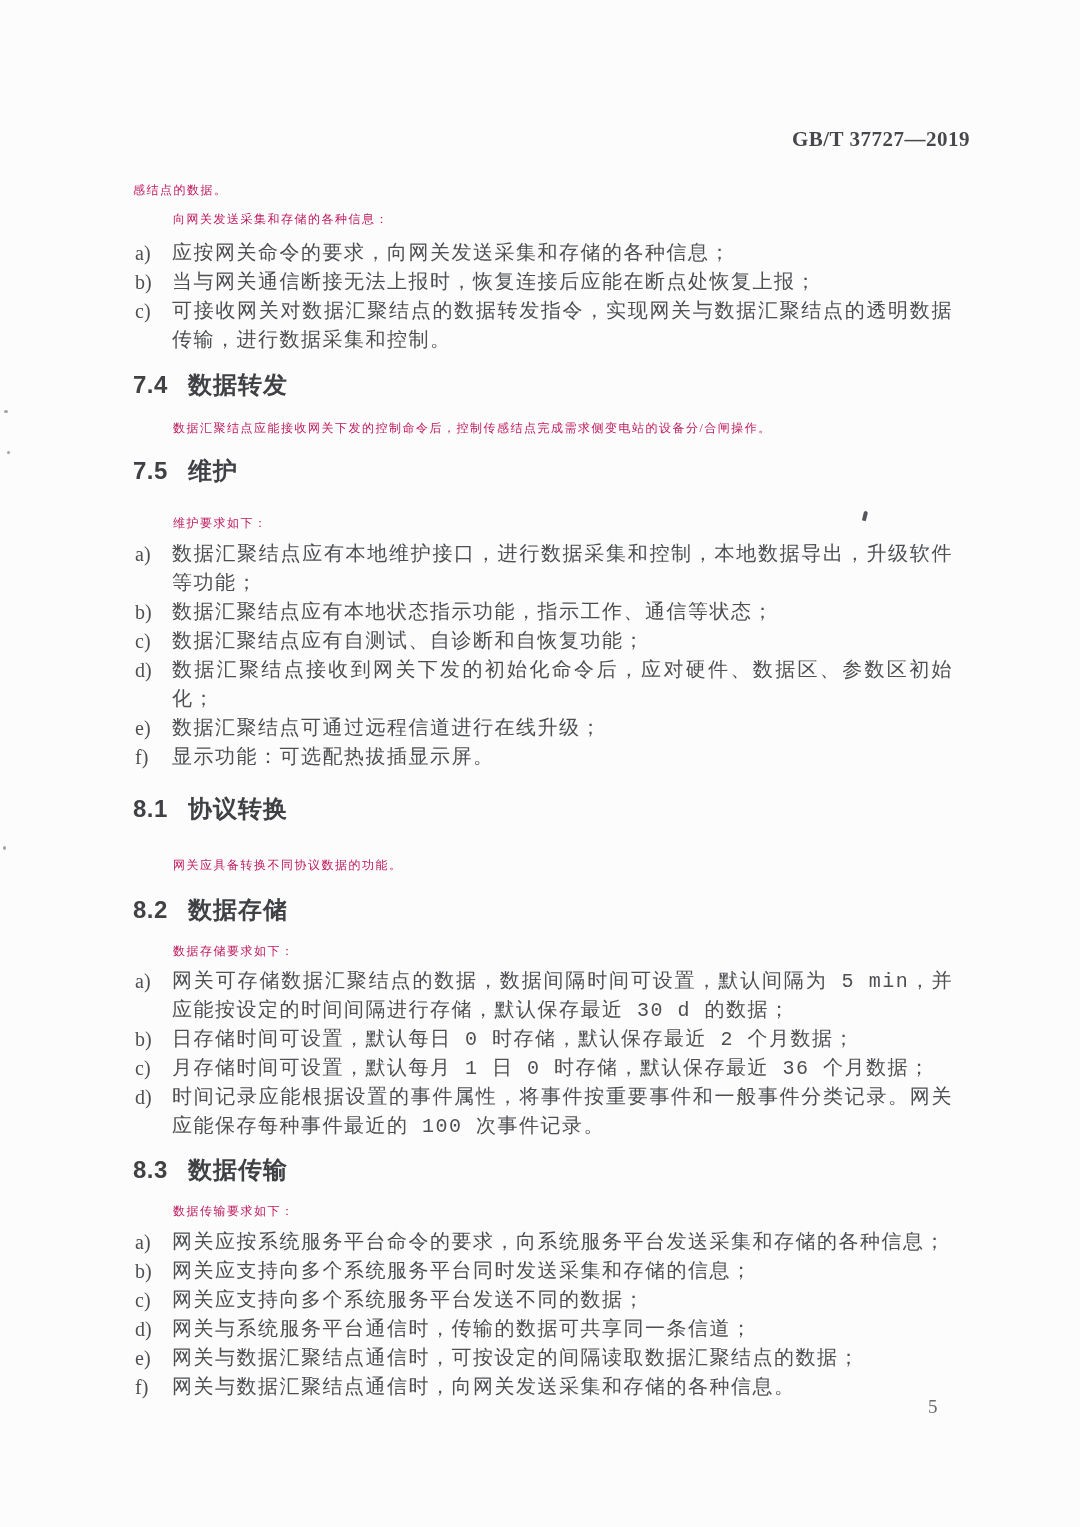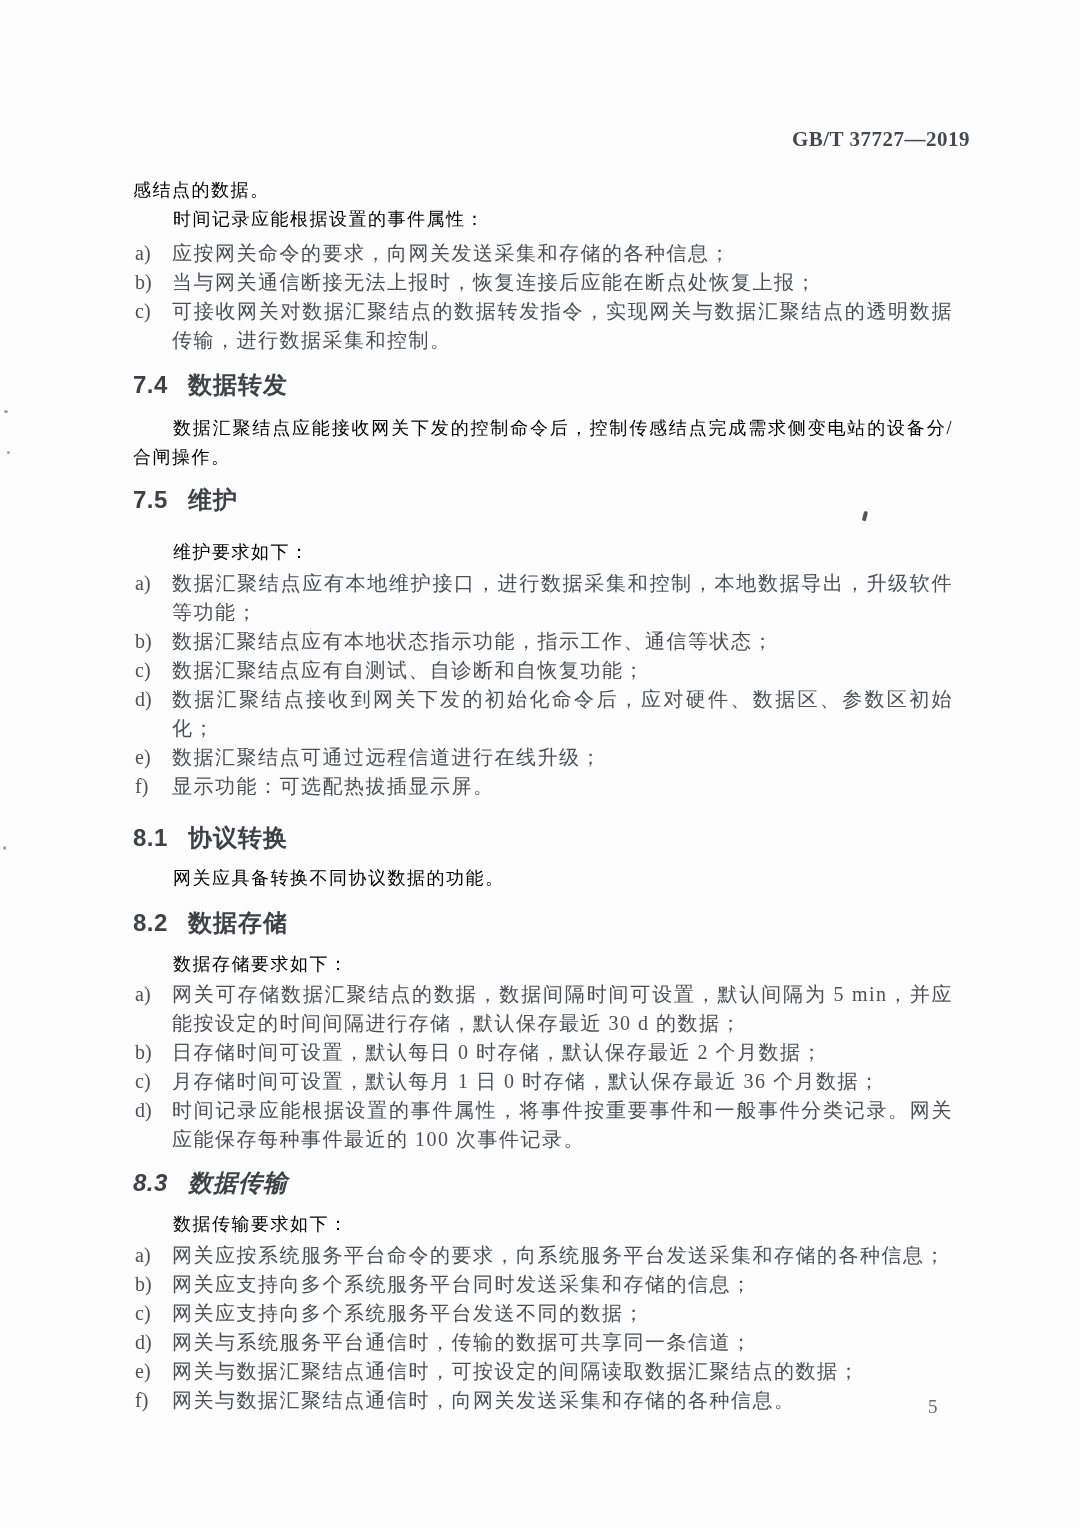--- a/index.html
+++ b/index.html
@@ -23,45 +23,46 @@
     letter-spacing: 0.5px;
     color: #46484c;
   }
   .content {
     position: absolute;
     left: 133px;
     top: 176px;
     width: 820px;
   }
   .para {
-    font-size: 18px;
+    font-size: 12px;
     line-height: 29px;
     letter-spacing: 1.5px;
     text-align: justify;
-    color: #000000;
+    color: #be185d;
   }
   .para.indent { text-indent: 40px; }
   .list { }
   .list-item {
     display: flex;
     align-items: flex-start;
     font-size: 20px;
     line-height: 29px;
     letter-spacing: 1.5px;
     color: #4d4f52;
   }
   .item-label {
     flex: none;
     width: 39px;
     text-indent: 2px;
     letter-spacing: 0;
   }
   .item-text {
     flex: 1;
     text-align: justify;
+    font-family: Liberation Mono, monospace;
   }
   .heading {
     font-family: "Liberation Sans", "DejaVu Sans", sans-serif;
     font-weight: bold;
     font-size: 24px;
     line-height: 29px;
     letter-spacing: 1px;
     color: #3f4145;
   }
   .heading .num { margin-right: 20px; letter-spacing: 0.5px; }
@@ -87,40 +88,40 @@
     background: #54565a;
     border-radius: 2px 2px 1px 1px;
     transform: rotate(14deg);
   }
   
   .mt-list   { margin-top: 5px; }
   .mt-list2  { margin-top: 2px; }
   .mt-list3  { margin-top: 1px; }
   .mt-h      { margin-top: 15px; }
   .mt-h2     { margin-top: 13px; }
-  .mt-h3     { margin-top: 14px; font-style: italic; }
+  .mt-h3     { margin-top: 14px; }
   .mt-para   { margin-top: 15px; }
   .mt-para2  { margin-top: 24px; }
   .mt-para3  { margin-top: 13px; }
-  .mt-para4  { margin-top: 12px; }
+  .mt-para4  { margin-top: 28px; }
   .mt-ch     { margin-top: 32px; }
   .mt-sub    { margin-top: 22px; }
 </style>
 </head>
 <body>
 
 <div class="page">
 
   <div class="doc-code">GB/T 37727—2019</div>
 
   <div class="content">
 
     <p class="para">感结点的数据。</p>
 
-    <p class="para indent">时间记录应能根据设置的事件属性：</p>
+    <p class="para indent">向网关发送采集和存储的各种信息：</p>
 
     <div class="list mt-list">
       <div class="list-item">
         <span class="item-label">a)</span>
         <span class="item-text">应按网关命令的要求，向网关发送采集和存储的各种信息；</span>
       </div>
       <div class="list-item">
         <span class="item-label">b)</span>
         <span class="item-text">当与网关通信断接无法上报时，恢复连接后应能在断点处恢复上报；</span>
       </div>

